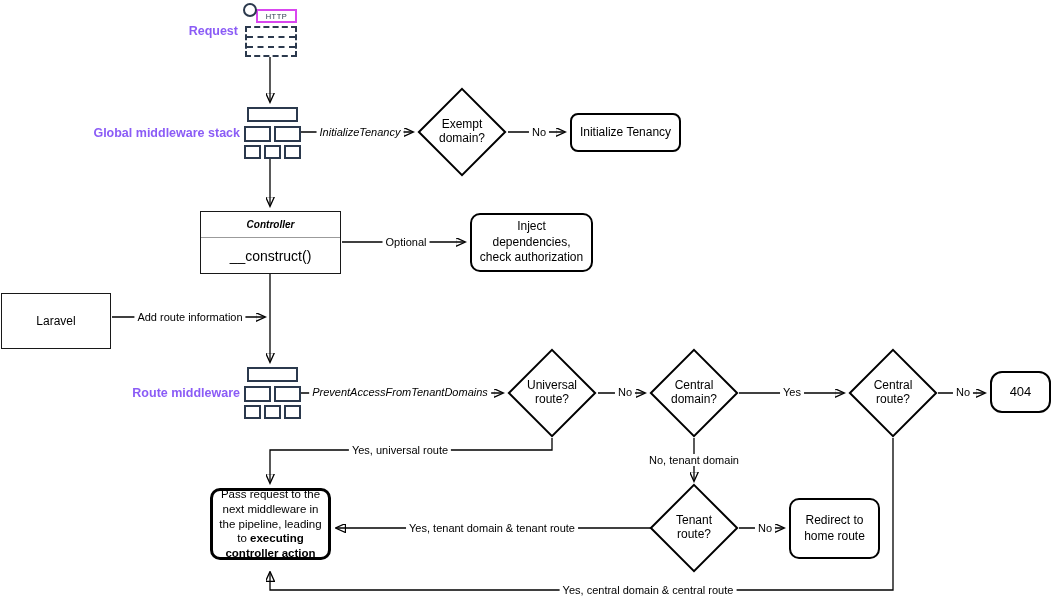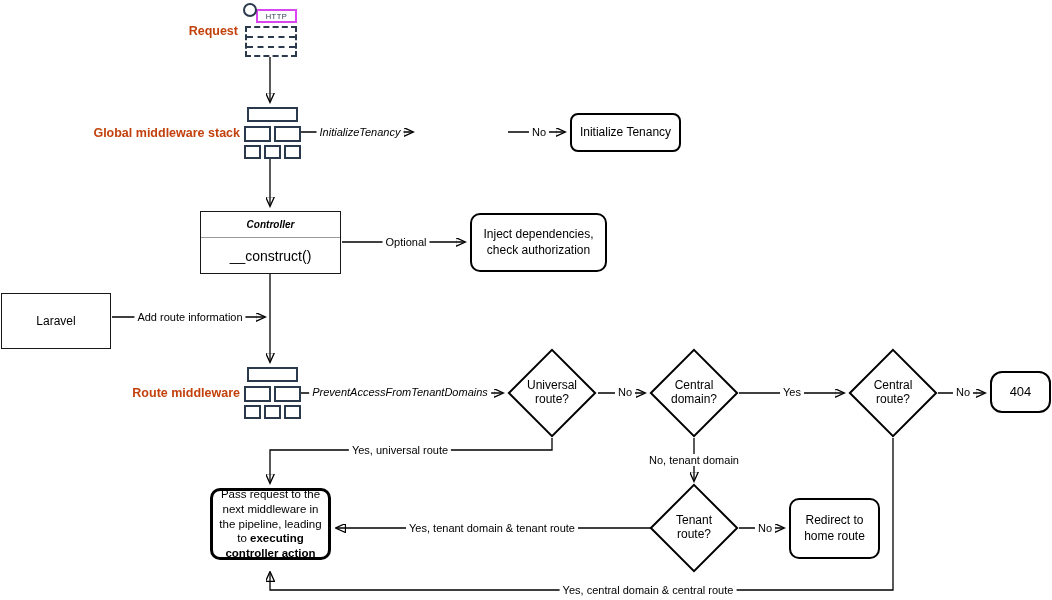--- a/index.html
+++ b/index.html
@@ -8,21 +8,21 @@
     font-family:"Liberation Sans","DejaVu Sans",sans-serif;color:#000;overflow:hidden;
   }
   
   .wires{position:absolute;left:0;top:0;z-index:1;}
   .wires path{fill:none;stroke:#000;stroke-width:1.3px;}
   
   .shape{position:absolute;box-sizing:border-box;background:#fff;z-index:2;
          display:flex;align-items:center;justify-content:center;text-align:center;}
   .rounded{border:2.5px solid #000;font-size:12px;line-height:1.3;border-radius:10px;}
   .box-init{left:570px;top:113px;width:111px;height:39px;border-width:2px;border-radius:8px;}
-  .box-inject{left:470px;top:213px;width:137px;height:59px;padding:16px 6px;}
+  .box-inject{left:470px;top:213px;width:123px;height:59px;padding:16px 6px;}
   .box-404{left:990px;top:371px;width:61px;height:42px;border-radius:12px;font-size:13px;}
   .box-redirect{left:789px;top:498px;width:91px;height:61px;padding:0 8px;}
   .box-pass{left:210px;top:488px;width:121px;height:72px;border-width:3px;
             font-size:11.5px;line-height:1.28;padding:0 3px;}
   .box-pass .b{font-weight:bold;}
   .plain{border:1.5px solid #181818;font-size:12px;}
   .box-laravel{left:1px;top:293px;width:110px;height:56px;}
   
   .controller{left:200px;top:211px;width:141px;height:63px;flex-direction:column;
               align-items:stretch;justify-content:flex-start;padding:0;}
@@ -34,21 +34,21 @@
   .diamond{position:absolute;width:88px;height:88px;z-index:2;}
   .diamond svg{position:absolute;left:0;top:0;width:100%;height:100%;overflow:visible;}
   .diamond polygon{fill:#fff;stroke:#000;stroke-width:2;vector-effect:non-scaling-stroke;}
   .d-label{position:absolute;inset:0;display:flex;align-items:center;justify-content:center;
            text-align:center;font-size:12px;line-height:1.15;padding:0 10px;}
   
   .elabel{position:absolute;transform:translate(-50%,-50%);background:#fff;padding:0 3px;
           font-size:11px;white-space:nowrap;z-index:3;color:#000;}
   .it{font-style:italic;}
   
-  .nav-label{position:absolute;color:#c2410c;font-weight:bold;font-size:12.5px;
+  .nav-label{position:absolute;color:#8b5cf6;font-weight:bold;font-size:12.5px;
              white-space:nowrap;z-index:2;}
   
   .req-icon{position:absolute;left:243px;top:3px;width:56px;height:54px;z-index:2;}
   .req-circle{position:absolute;left:0;top:0;width:14px;height:14px;border:2px solid #2b394d;
               border-radius:50%;background:#fff;box-sizing:border-box;z-index:2;}
   .req-http{position:absolute;left:13px;top:6px;width:41px;height:14px;border:2px solid #d946ef;
             background:#fff;box-sizing:border-box;display:flex;align-items:center;justify-content:center;
             font-size:7.5px;letter-spacing:.5px;color:#2b394d;z-index:1;}
   .req-dashed{position:absolute;left:2px;top:23px;width:52px;height:31px;
               border:2px dashed #2b394d;box-sizing:border-box;}
@@ -127,20 +127,26 @@
         <span class="cell"></span>
         <span class="cell"></span>
       </div>
     <div class="s-row r3">
         <span class="cell"></span>
         <span class="cell"></span>
         <span class="cell"></span>
       </div>
   </div>
 
+  <div class="diamond" style="left:418px;top:88px">
+    <svg viewBox="0 0 100 100" preserveAspectRatio="none">
+        <polygon points="50,1 99,50 50,99 1,50"></polygon>
+      </svg>
+    <div class="d-label">Exempt domain?</div>
+  </div>
   <div class="diamond" style="left:508px;top:349px">
     <svg viewBox="0 0 100 100" preserveAspectRatio="none">
         <polygon points="50,1 99,50 50,99 1,50"></polygon>
       </svg>
     <div class="d-label">Universal route?</div>
   </div>
   <div class="diamond" style="left:650px;top:349px">
     <svg viewBox="0 0 100 100" preserveAspectRatio="none">
         <polygon points="50,1 99,50 50,99 1,50"></polygon>
       </svg>

